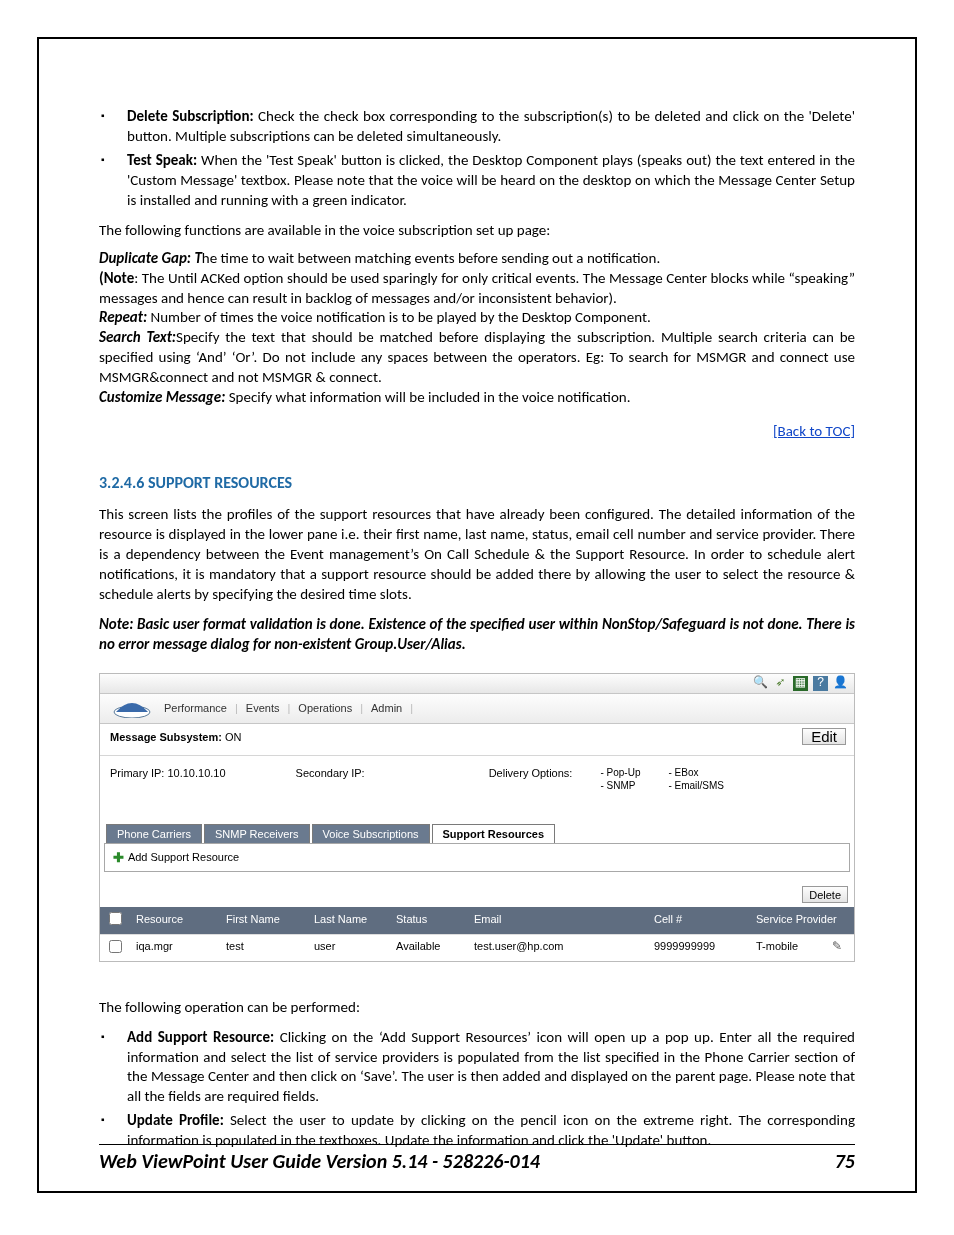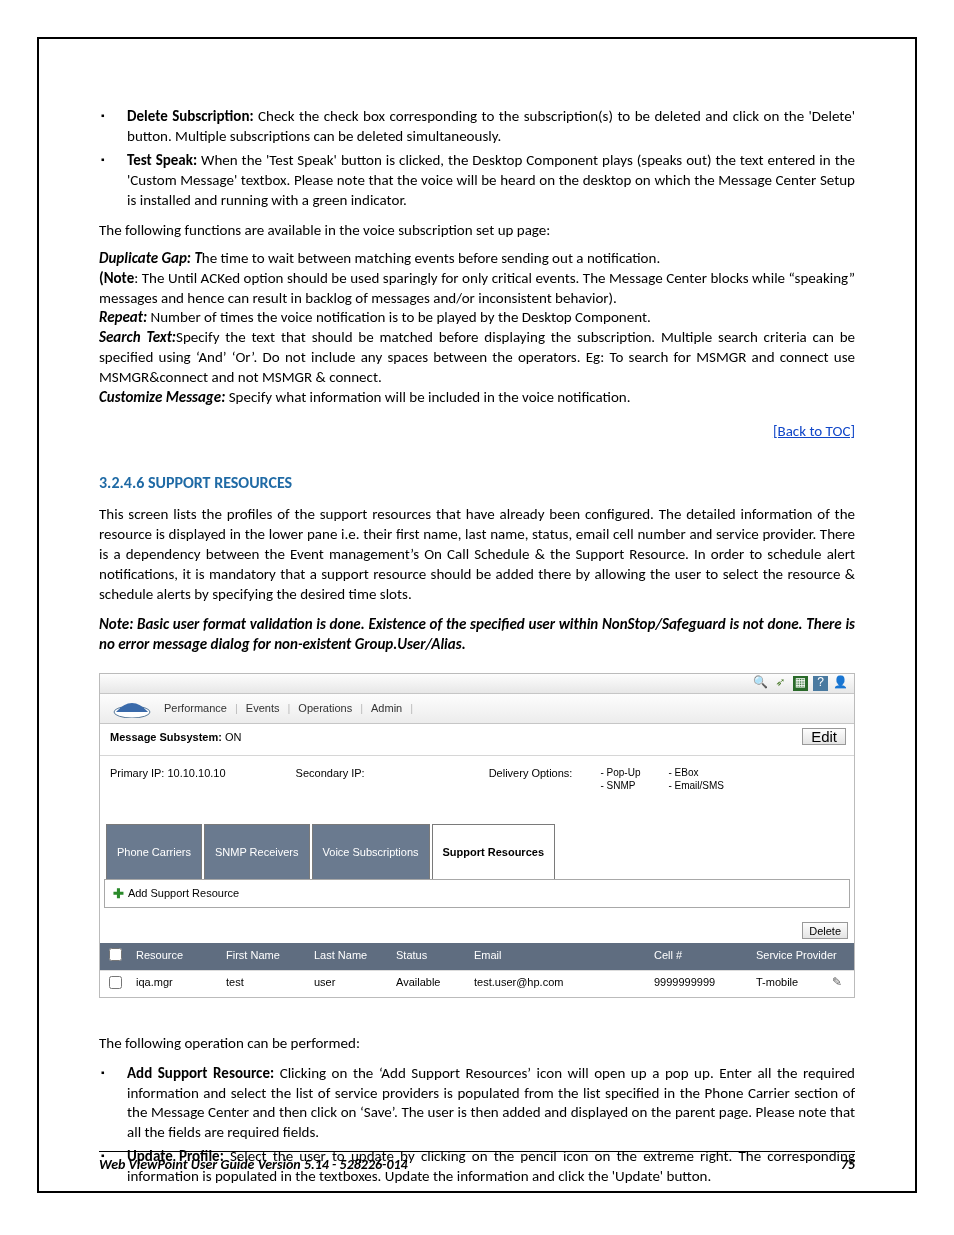--- a/index.html
+++ b/index.html
@@ -88,21 +88,21 @@
   .ip-row { display: flex; gap: 70px; padding: 10px 10px; }
   .ip-row .col { }
   .ip-row .deliv { margin-left: auto; display:flex; gap: 28px; padding-right: 120px;}
   .ip-row .deliv .list { font-size: 10px; line-height: 1.3; }
   .subtabs {
     display: flex;
     padding-left: 6px;
     padding-top: 22px;
   }
   .subtabs .stab {
-    padding: 20px 10px;
+    padding: 2px 10px;
     font-size: 11px;
     border: 1px solid #7a7a7a;
     border-bottom: none;
     margin-right: 2px;
     background: #6a7a8f;
     color: #fff;
   }
   .subtabs .stab.active {
     background: #fff;
     color: #000;
@@ -146,21 +146,21 @@
   .para2 { margin-top: 36px; }
   .footer {
     position: absolute;
     bottom: 18px;
     left: 60px;
     right: 60px;
     border-top: 1px solid #000;
     padding-top: 4px;
     font-style: italic;
     font-weight: bold;
-    font-size: 14px;
+    font-size: 20px;
     display: flex;
     justify-content: space-between;
   }
 </style>
 </head>
 <body>
 
 <div class="outer">
   <div class="content">
 

